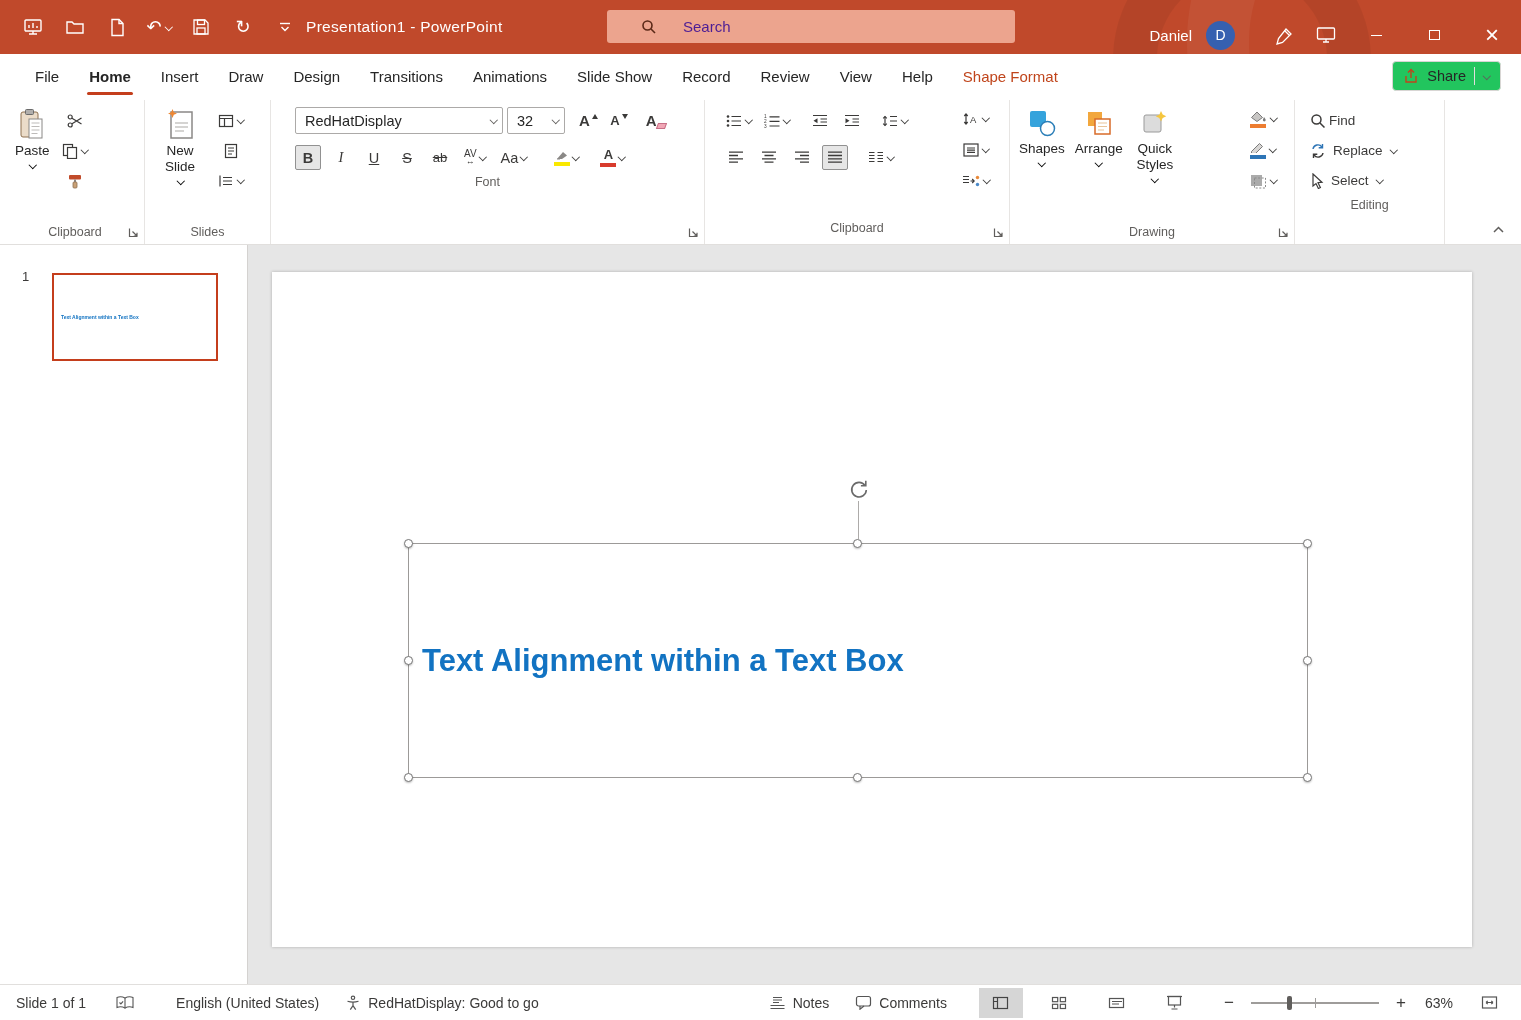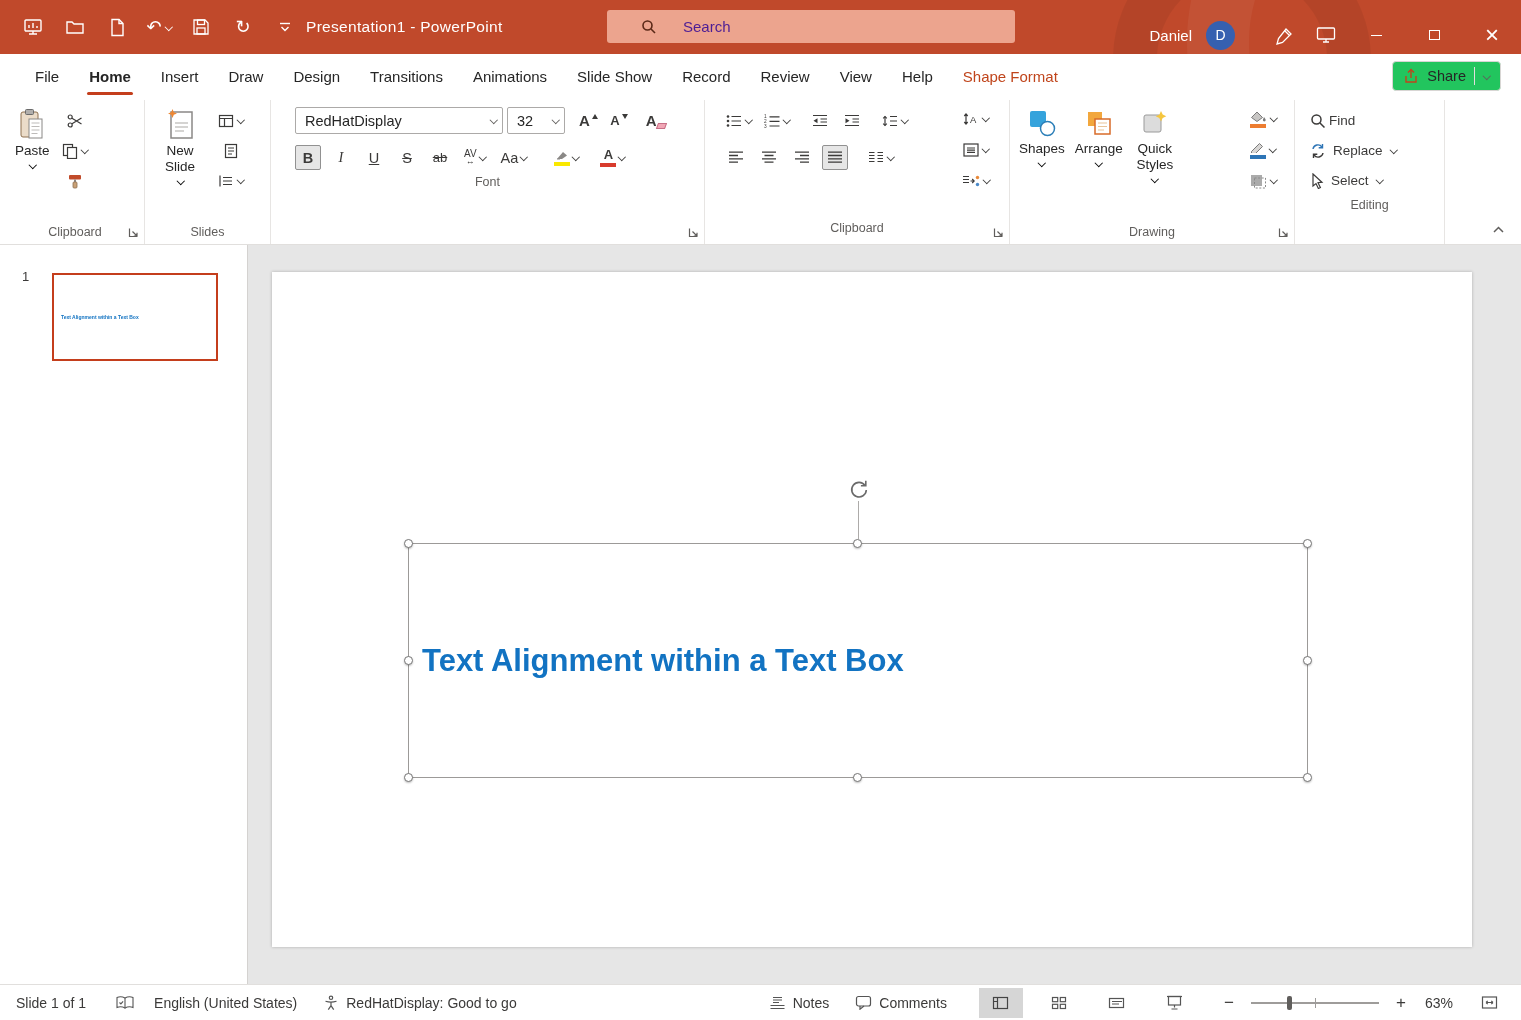--- a/index.html
+++ b/index.html
@@ -604,21 +604,21 @@
 
   <div class="statusbar">
     <span>Slide 1 of 1</span>
     <button class="sb-item" style="margin-left:24px">
       <svg width="18" height="15" viewBox="0 0 18 15" fill="none" stroke="#555" stroke-width="1.1">
           <path d="M1 2.5c2.5-1.1 5-1.1 8 .4 3-1.5 5.5-1.5 8-.4v10c-2.5-1.1-5-1.1-8 .4-3-1.5-5.5-1.5-8-.4z"></path>
           <path d="M9 3v10.5"></path>
           <path d="M3.5 7.5l1.4 1.4 2.2-2.6"></path>
         </svg>
     </button>
-    <button class="sb-item" style="margin-left:8px">
+    <button class="sb-item" style="margin-left:30px">
       <span>English (United States)</span>
     </button>
     <button class="sb-item" style="margin-left:14px">
       <svg width="16" height="16" viewBox="0 0 16 16" fill="none" stroke="#555" stroke-width="1.2">
           <circle cx="8" cy="2.8" r="1.7"></circle>
           <path d="M2.5 6.3c3.6 1.1 7.4 1.1 11 0M8 7.3v3.4M8 10.7l-2.7 4M8 10.7l2.7 4"></path>
         </svg>
       <span>RedHatDisplay: Good to go</span>
     </button>
 

